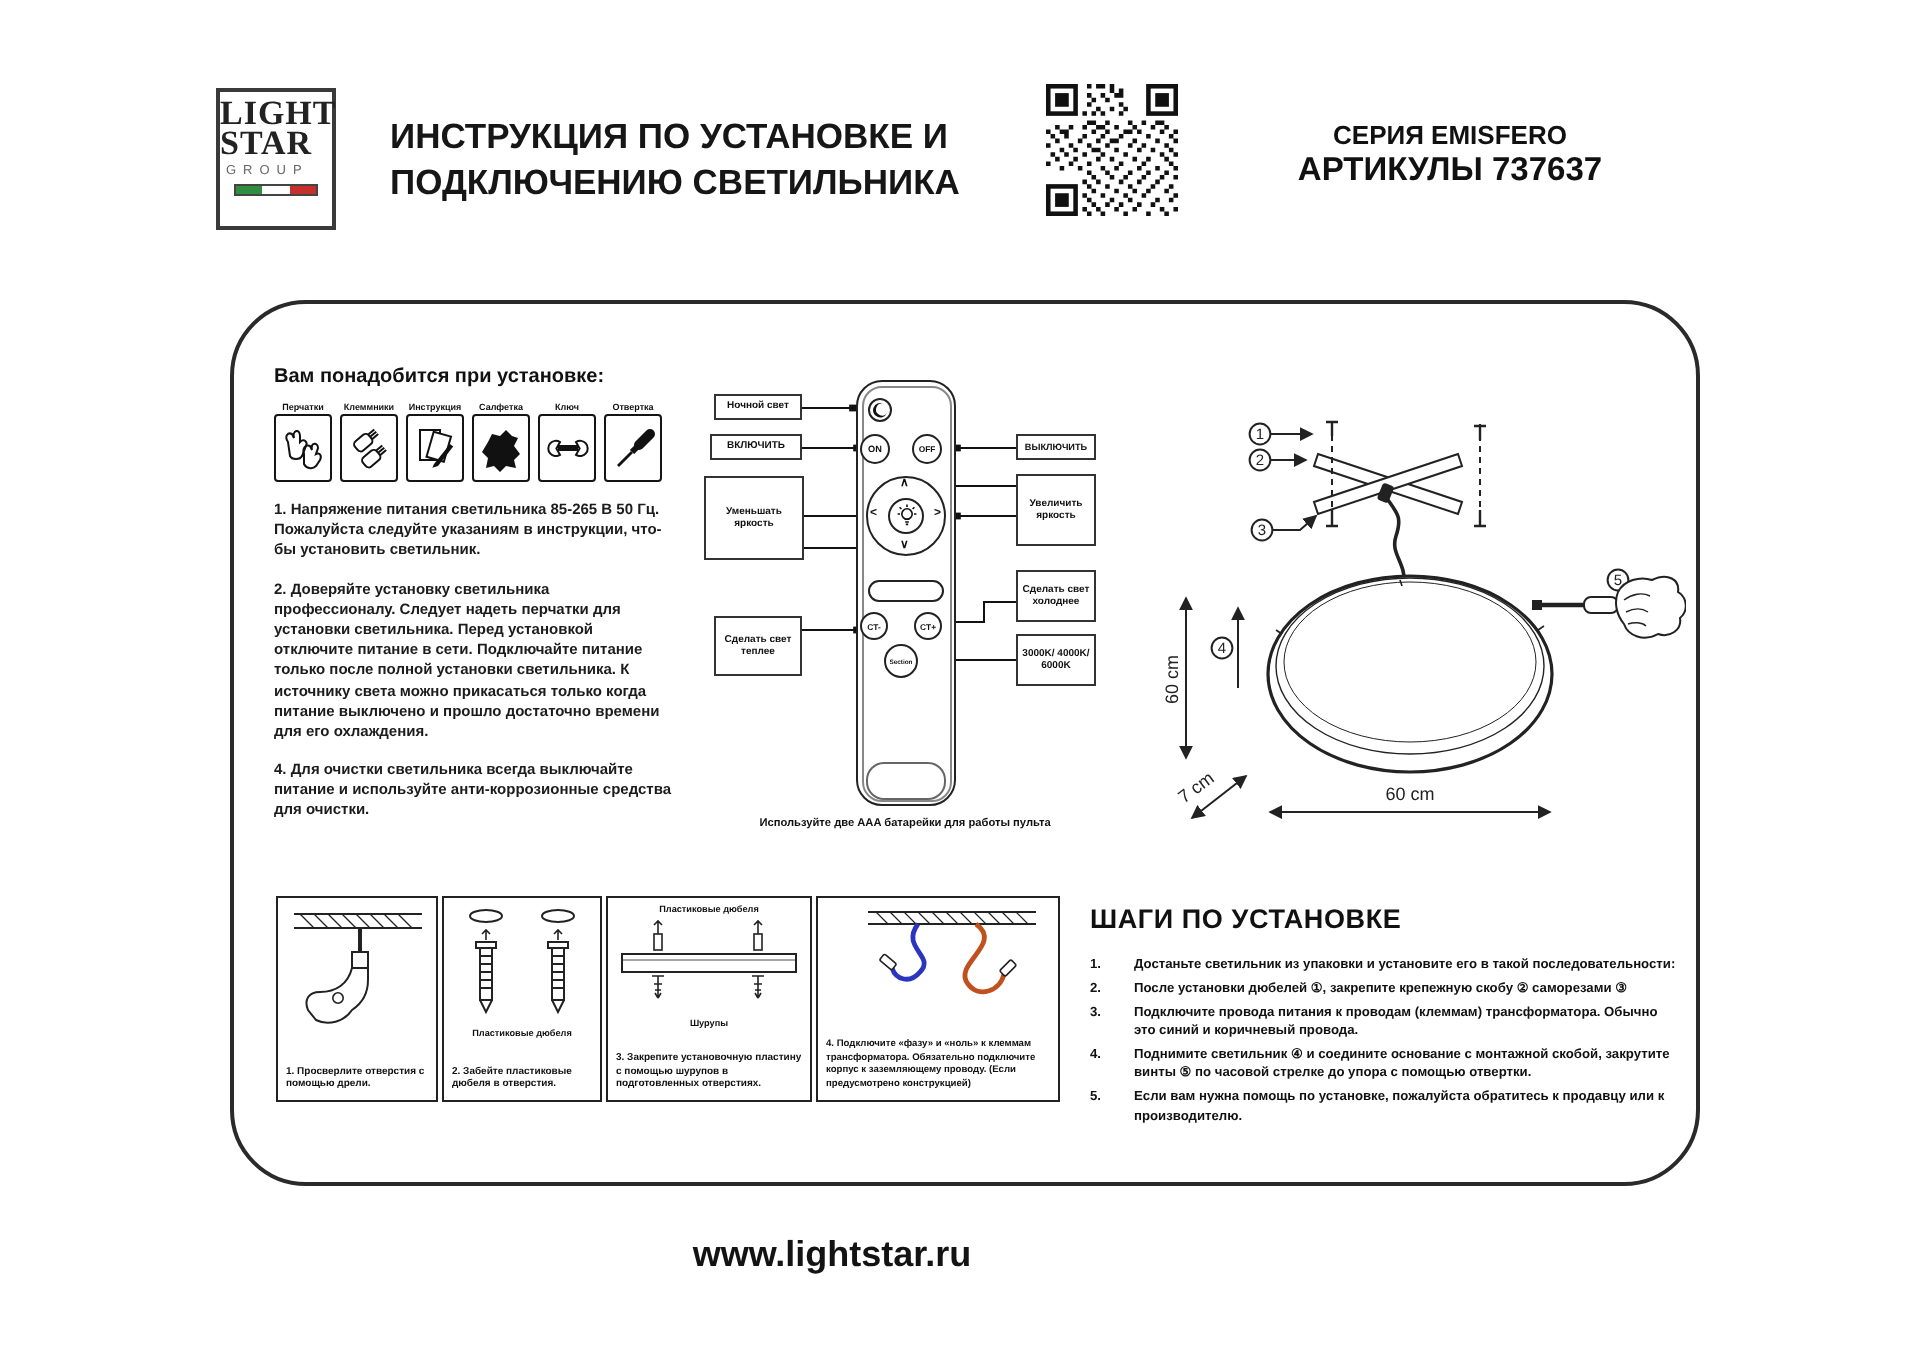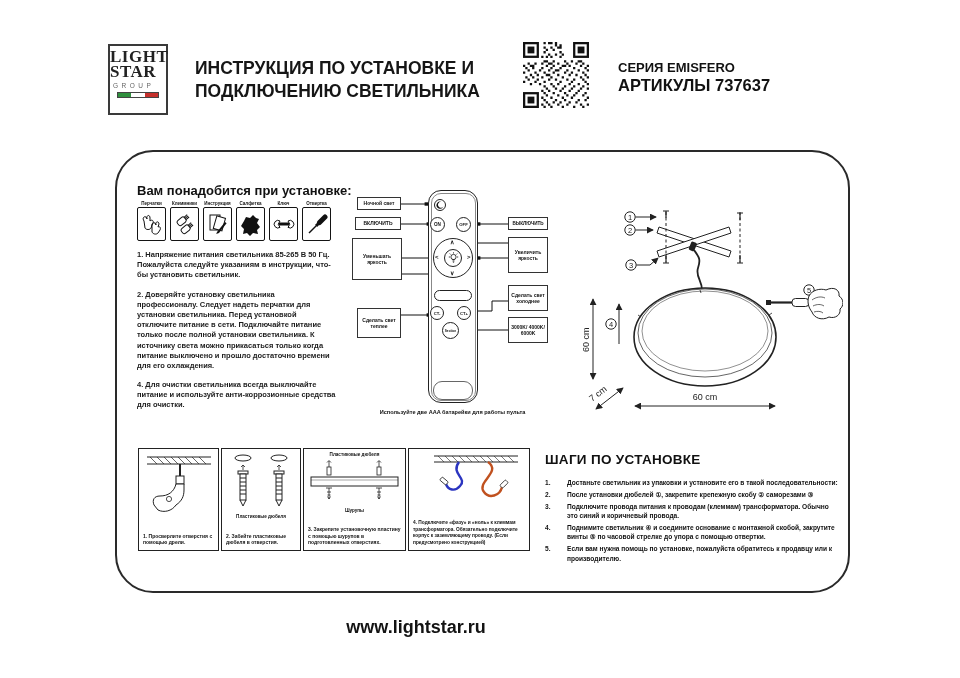--- a/index.html
+++ b/index.html
@@ -12,29 +12,29 @@
         box-sizing:border-box;text-align:left;padding-top:4px;background:#fff;}
   .logo-word{font-family:"Liberation Serif",serif;font-weight:bold;font-size:17px;
              line-height:.88;letter-spacing:.5px;color:#222;}
   .logo-group{font-size:6.5px;letter-spacing:3.5px;color:#666;margin-top:2px;text-indent:3px;}
   .flag{display:flex;width:42px;height:6px;margin:3px auto 0;border:1px solid #444;box-sizing:border-box;}
   .flag span{flex:1;}
   .fg{background:#2f8f3e;}.fw{background:#fff;}.fr{background:#c5302c;}
   .title{left:195px;top:57px;width:322px;margin:0;font-size:17.5px;line-height:1.3;
          font-weight:bold;color:#161616;}
   .qr{left:523px;top:42px;}
-  .series{left:618px;top:60px;width:214px;}
+  .series{left:618px;top:60px;width:214px;text-align:center;}
   .series-name{font-size:13px;font-weight:bold;}
   .articles{font-size:16.5px;font-weight:bold;margin-top:1px;}
 
   
   .sheet{left:115px;top:150px;width:731px;height:439px;border:2px solid #2a2a2a;border-radius:38px;}
 
   
-  .tools-heading{left:137px;top:183px;font-size:13px;font-weight:bold;}
+  .tools-heading{left:137px;top:183px;font-size:10px;font-weight:bold;}
   .tools-row{left:137px;top:201px;display:flex;gap:4px;}
   .tool{width:29px;}
   .tool-label{font-size:4.5px;font-weight:bold;text-align:center;height:6px;white-space:nowrap;overflow:hidden;}
   .tool-box{height:32px;border:1.5px solid #141414;border-radius:2px;display:flex;
             align-items:center;justify-content:center;background:#fff;}
 
   
   .notes{left:137px;top:250px;width:199px;font-size:7.5px;line-height:1.36;font-weight:600;color:#1c1c1c;}
   .notes p{margin:0 0 9px 0;}
 

